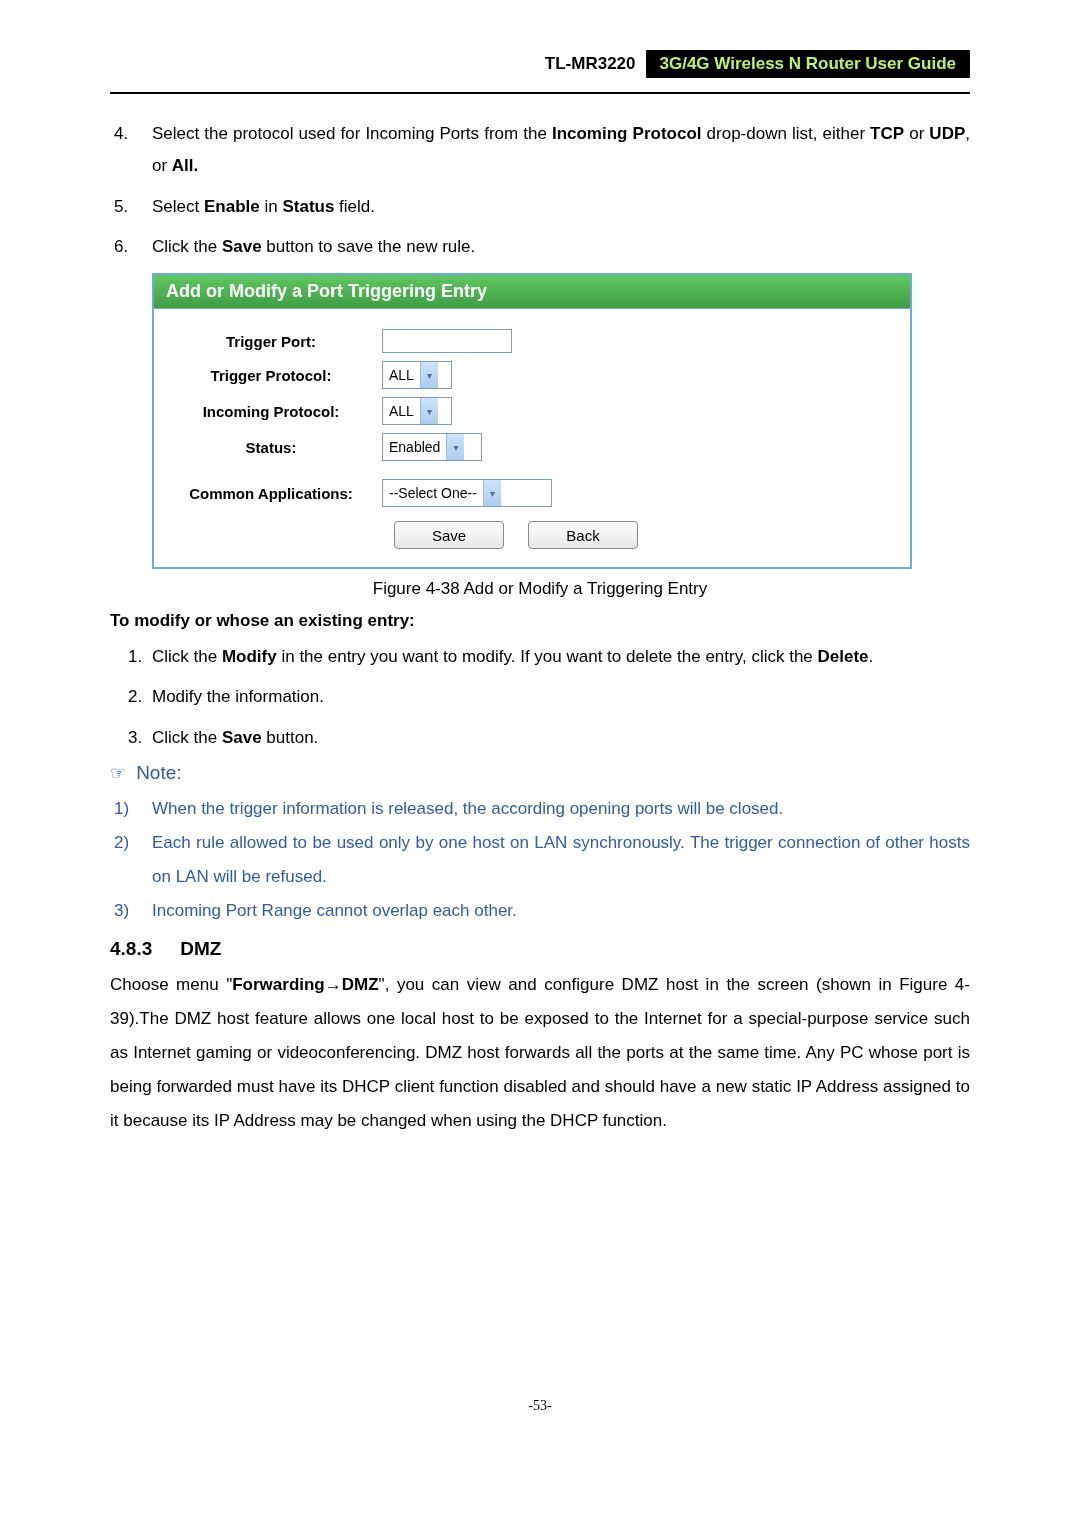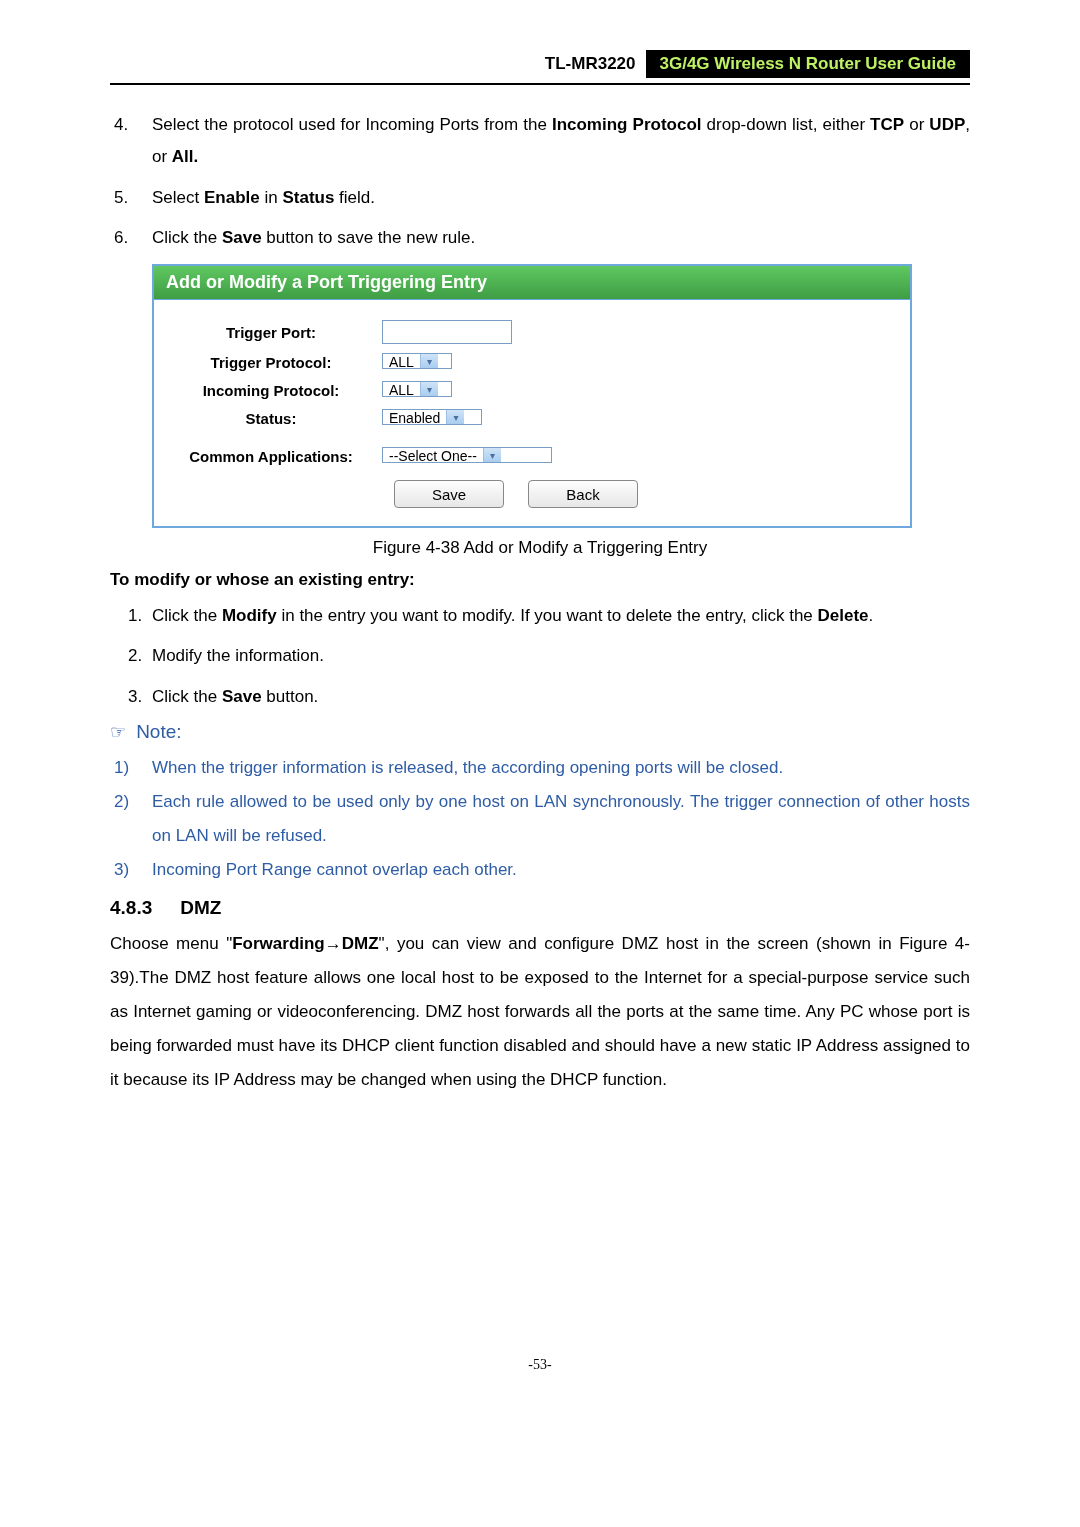--- a/index.html
+++ b/index.html
@@ -5,21 +5,21 @@
   * { margin: 0; padding: 0; box-sizing: border-box; }
   body {
     font-family: Arial, Helvetica, sans-serif;
     background: #fff;
     width: 1080px;
     margin: 0 auto;
     padding: 50px 110px 40px 110px;
     color: #000;
     font-size: 17px;
   }
-  .header-row { display: flex; align-items: center; margin-bottom: 5px; }
+  .header-row { display: flex; align-items: center; margin-bottom: 14px; }
   .header-model {
     font-weight: bold;
     margin-left: auto;
     padding-right: 10px;
     font-size: 17px;
   }
   .header-title-box {
     background: #000;
     color: #bef264;
     font-weight: bold;
@@ -58,24 +58,24 @@
   .form-ctrl { }
   .tf {
     border: 1px solid #7a9ec6;
     height: 24px;
     width: 130px;
     background: #fff;
   }
   .tf.wide { width: 190px; }
   .sel {
     border: 1px solid #7a9ec6;
-    height: 16px;
+    height: 28px;
     background: #fff;
     display: inline-flex;
-    align-items: flex-start;
+    align-items: center;
     font-size: 14px;
   }
   .sel-text { padding: 0 6px; }
   .sel-btn {
     width: 18px; height: 100%;
     background: linear-gradient(#cfe3f7,#a9cdef);
     display: flex; align-items: center; justify-content: center;
     font-size: 10px; color: #4a6fa0;
     border-left: 1px solid #9cc0e4;
   }

